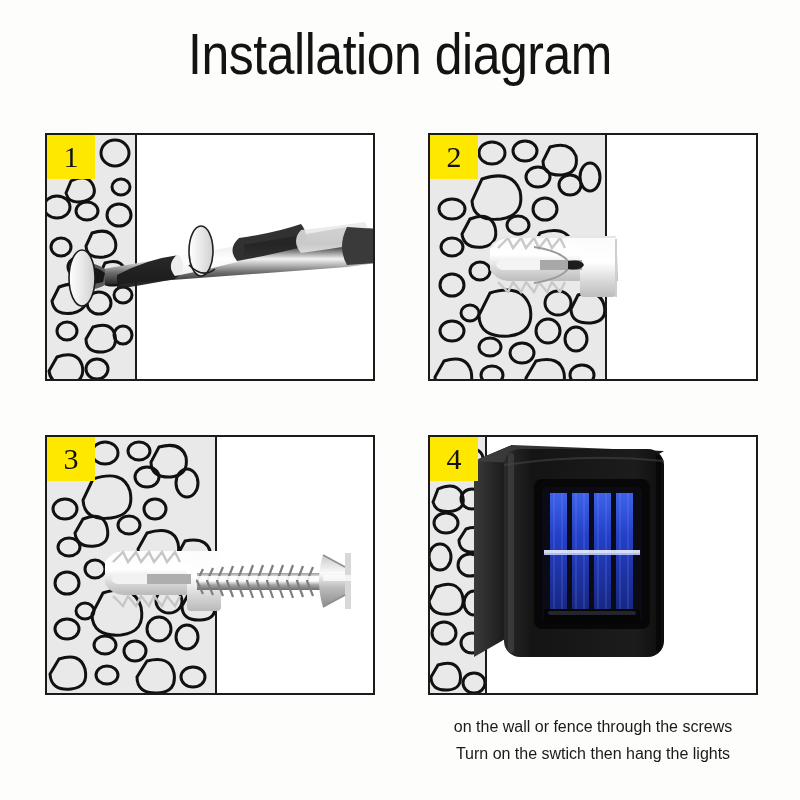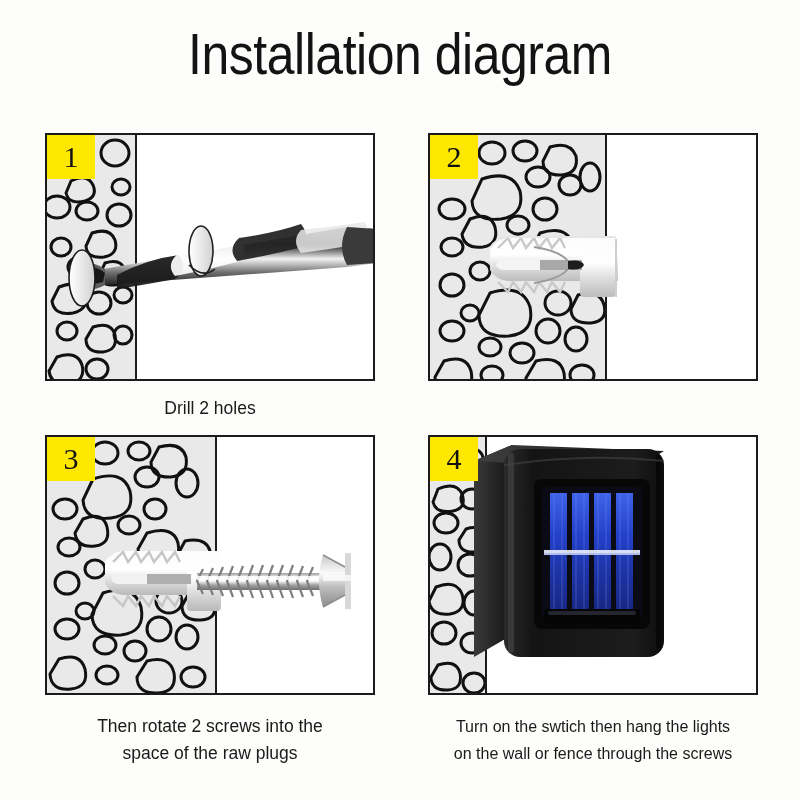--- a/index.html
+++ b/index.html
@@ -166,23 +166,20 @@
 
           <ellipse cx="35" cy="143" rx="13" ry="28" fill="url(#collarG)" stroke="#1b1b1b" stroke-width="1.6"></ellipse>
           <ellipse cx="154" cy="116" rx="12" ry="25" fill="url(#collarG)" stroke="#1b1b1b" stroke-width="1.6" opacity="0.97"></ellipse>
           <path d="M142 130 q14 14 26 4" fill="none" stroke="#1b1b1b" stroke-width="1.6"></path>
         </svg>
       </div>
 
       <div class="badge">1</div>
     </div>
 
-    <div class="caption cap-top">
-      <span class="cap-line">Drill 2 holes</span>
-    </div>
   </div>
 
   <div class="step step-2">
     <div class="panel panel-2">
 
       <div class="wall wall-w-wide">
         <div class="pebbles">
           <svg width="175" height="248" viewBox="0 0 175 248" fill="none" stroke="#111" stroke-width="3">
             <ellipse cx="62" cy="18" rx="13" ry="11"></ellipse>
             <ellipse cx="95" cy="16" rx="12" ry="10"></ellipse>
@@ -347,24 +344,20 @@
           <path d="M298 116 l6 0 l0 56 l-6 0 z" fill="#d8d8d8"></path>
           <path d="M276 138 l28 0 l0 6 l-28 0 z" fill="#ffffff" opacity="0.7"></path>
           <path d="M276 118 l22 12" fill="none" stroke="#8f8f8f" stroke-width="1.6"></path>
           <path d="M276 170 l22 -12" fill="none" stroke="#8f8f8f" stroke-width="1.6"></path>
         </svg>
       </div>
 
       <div class="badge">3</div>
     </div>
 
-    <div class="caption cap-bot">
-      <span class="cap-line">Then rotate 2 screws into the</span>
-      <span class="cap-line">space of the raw plugs</span>
-    </div>
   </div>
 
   <div class="step step-4">
     <div class="panel panel-4">
 
       <div class="wall wall-w-thin">
         <div class="pebbles">
           <svg width="55" height="260" viewBox="0 0 55 260" fill="none" stroke="#111" stroke-width="3">
             <ellipse cx="40" cy="22" rx="13" ry="11"></ellipse>
             <path d="M8 52 q18 -8 24 5 q5 14 -9 17 q-17 3 -20 -9 z"></path>
@@ -443,18 +436,18 @@
           <rect x="78" y="16" width="6" height="200" rx="3" fill="#4a4a4a" opacity="0.55"></rect>
           <rect x="226" y="18" width="5" height="196" rx="2" fill="#000" opacity="0.5"></rect>
           <path d="M74 28 q80 -12 160 -4" fill="none" stroke="#454545" stroke-width="2" opacity="0.6"></path>
         </svg>
       </div>
 
       <div class="badge">4</div>
     </div>
 
     <div class="caption cap-bot cap-4">
+      <span class="cap-line">on the wall or fence through the screws</span>
       <span class="cap-line">Turn on the swtich then hang the lights</span>
-      <span class="cap-line">on the wall or fence through the screws</span>
     </div>
   </div>
 
 </div>
 
 </body></html>

